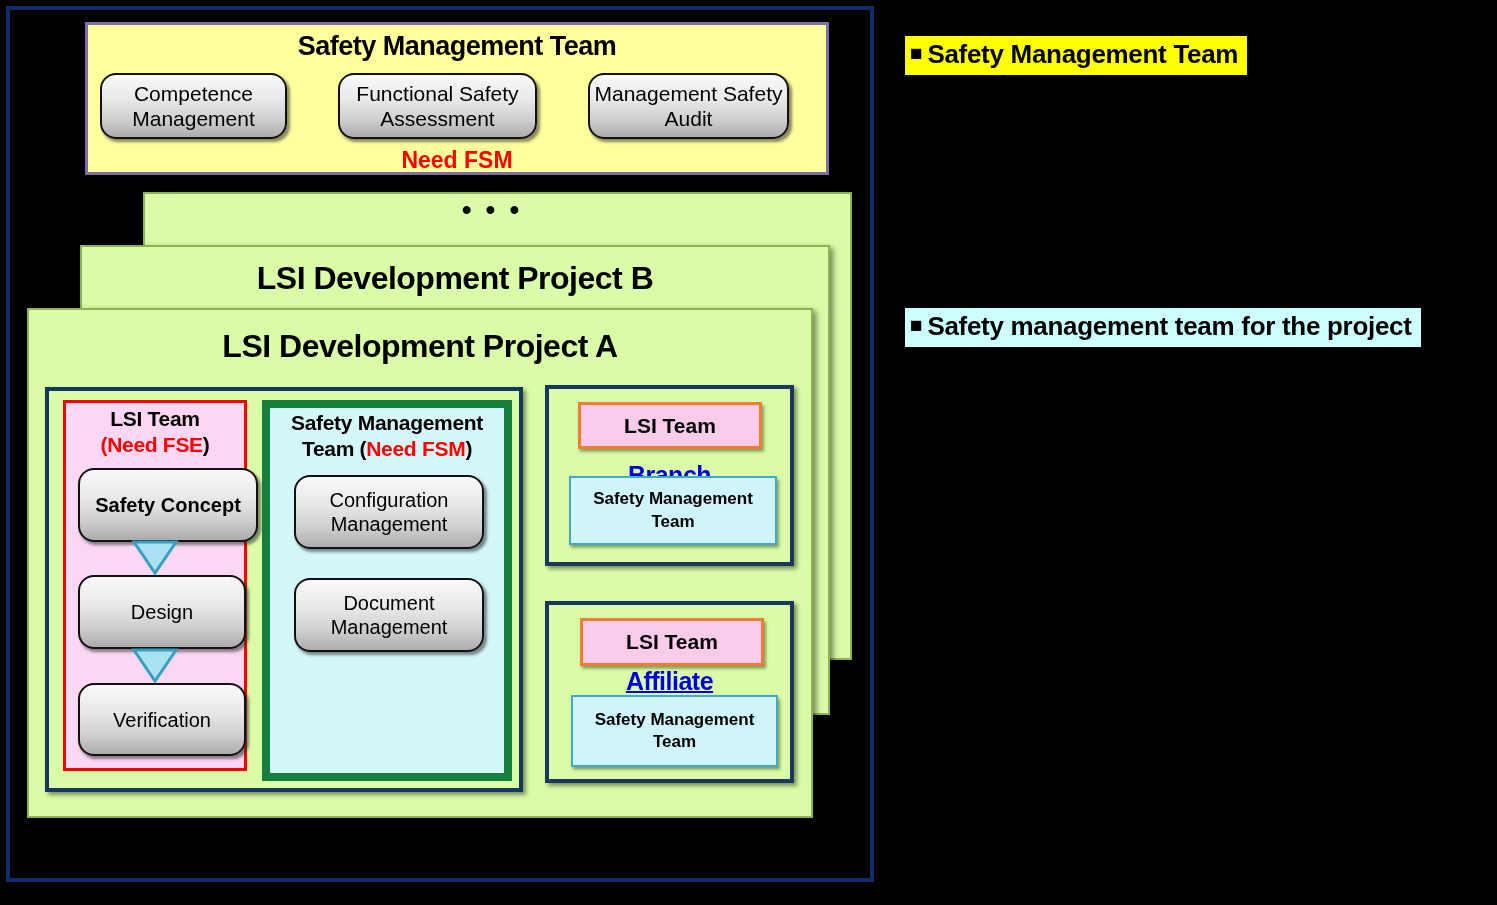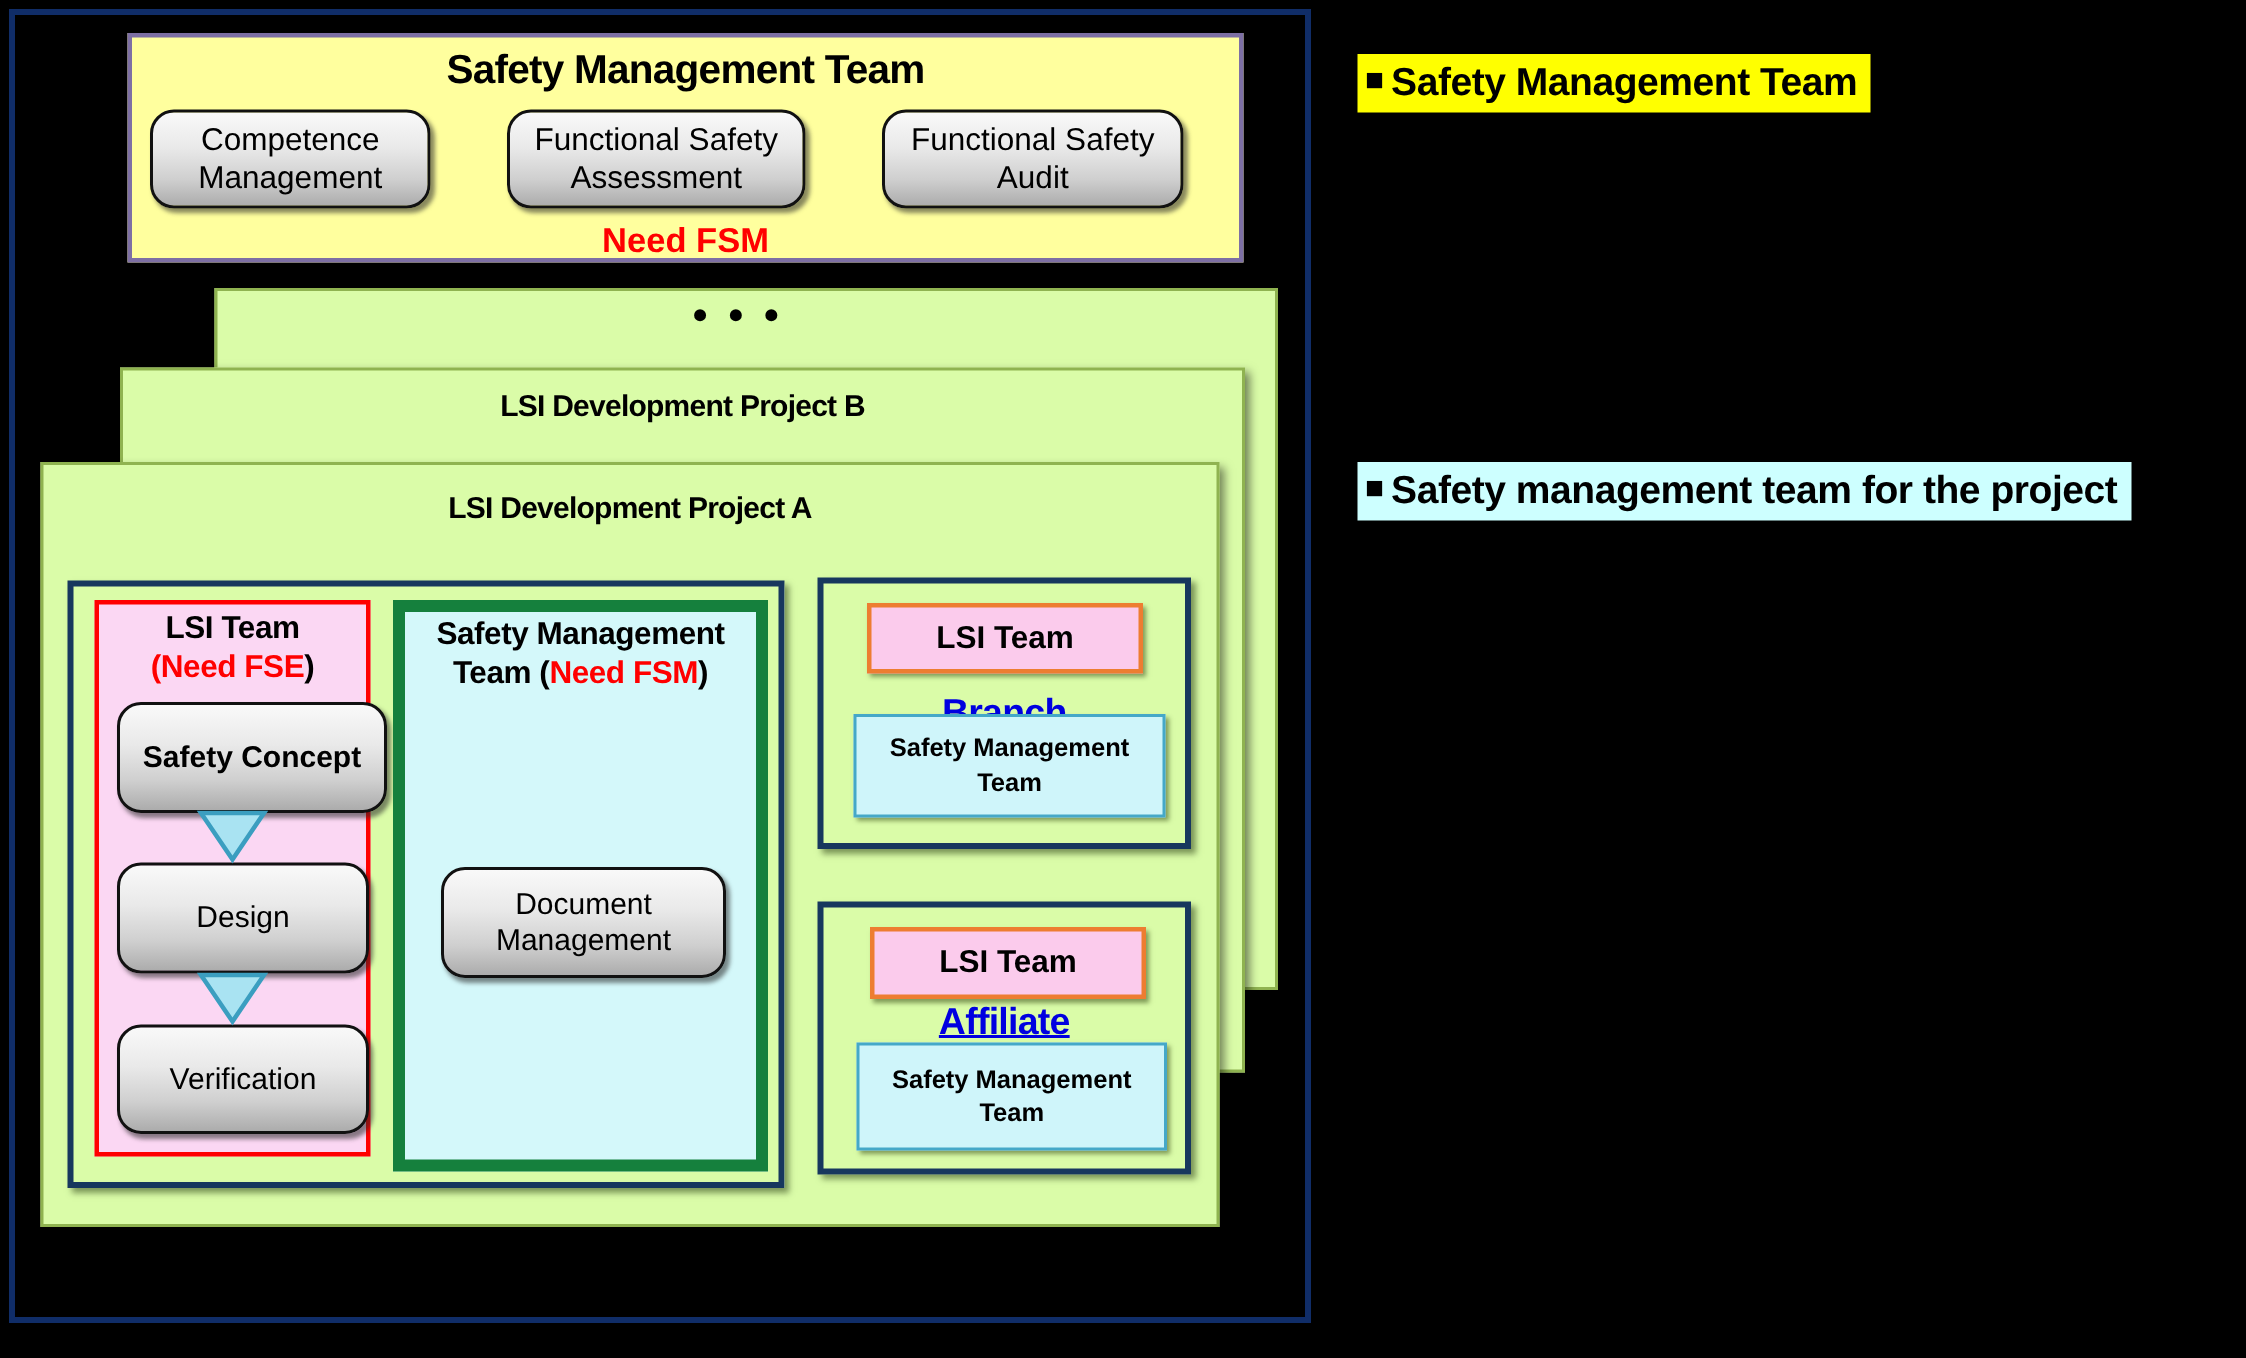--- a/index.html
+++ b/index.html
@@ -20,21 +20,21 @@
     font-size:21px;line-height:1.2;
   }
   .dept-box{top:48px;height:62px;}
   .need-note{position:absolute;left:0;top:122px;width:100%;text-align:center;color:#FF0000;font-weight:700;font-size:23px;}
   
   .card{background:#DAFCA8;border:2px solid #8FB350;box-shadow:3px 3px 6px rgba(0,0,0,0.5);}
   .card-back{left:143px;top:192px;width:705px;height:464px;z-index:1;}
   .card-b{left:80px;top:245px;width:746px;height:466px;z-index:2;}
   .card-a{left:27px;top:308px;width:782px;height:506px;z-index:3;}
   .dots{position:absolute;left:0;top:0;width:100%;text-align:center;font-size:28px;font-weight:700;letter-spacing:14px;}
-  .card-title{position:absolute;left:0;width:100%;text-align:center;font-size:20px;font-weight:700;letter-spacing:-0.5px;}
+  .card-title{position:absolute;left:0;width:100%;text-align:center;font-size:32px;font-weight:700;letter-spacing:-0.5px;}
   
   .navy-box{border:4px solid #17375E;z-index:4;box-shadow:3px 3px 4px rgba(30,50,10,0.5);}
   .team-container{left:45px;top:387px;width:470px;height:397px;}
   .site-container{width:241px;background:#DAFCA8;}
   .branch-container{left:545px;top:385px;height:173px;}
   .affiliate-container{left:545px;top:601px;height:174px;}
   
   .lsi-team{left:63px;top:400px;width:178px;height:365px;background:#FBD7F3;border:3px solid #FF0000;z-index:5;}
   .team-title{position:absolute;left:0;width:100%;text-align:center;font-weight:700;font-size:21px;letter-spacing:-0.3px;}
   .red{color:#FF0000;}
@@ -59,21 +59,21 @@
 <body>
 
 <div id="stage">
 
   <div class="abs outer-frame"></div>
 
   <div class="abs smt-dept">
     <div class="smt-dept-title">Safety Management Team</div>
     <div class="graybox dept-box" style="left:12px;width:183px;">Competence Management</div>
     <div class="graybox dept-box" style="left:250px;width:195px;">Functional Safety Assessment</div>
-    <div class="graybox dept-box" style="left:500px;width:197px;">Functional Safety Audit</div>
+    <div class="graybox dept-box" style="left:500px;width:197px;">Management Safety Audit</div>
     <div class="need-note">Need FSM</div>
   </div>
 
   <div class="abs card card-back">
     <div class="dots">•••</div>
   </div>
   <div class="abs card card-b">
     <div class="card-title" style="top:13px;">LSI Development Project B</div>
   </div>
   <div class="abs card card-a">
@@ -98,20 +98,21 @@
           <polygon points="3,2 45,2 24,33" fill="#A9E3F2" stroke="#3B9EC0" stroke-width="3"></polygon>
         </svg>
     </span>
     <div class="graybox stepbox widepad" style="top:280px;height:69px;">Verification</div>
   </div>
 
   <div class="abs smt-team">
     <div class="team-title" style="top:3px;">Safety Management</div>
     <div class="team-title" style="top:29px;"><span>Team (</span><span class="red">Need FSM</span><span>)</span></div>
 
+    <div class="graybox smtbox" style="top:67px;height:70px;">Configuration Management</div>
     <div class="graybox smtbox" style="top:170px;height:70px;">Document Management</div>
   </div>
 
   <div class="abs navy-box site-container branch-container">
     <div class="site-pink" style="left:29px;top:13px;width:178px;height:41px;">LSI Team</div>
     <div class="site-label" style="top:72px;">Branch</div>
     <div class="site-cyan" style="left:20px;top:87px;width:204px;height:65px;">Safety Management Team</div>
   </div>
 
   <div class="abs navy-box site-container affiliate-container">

